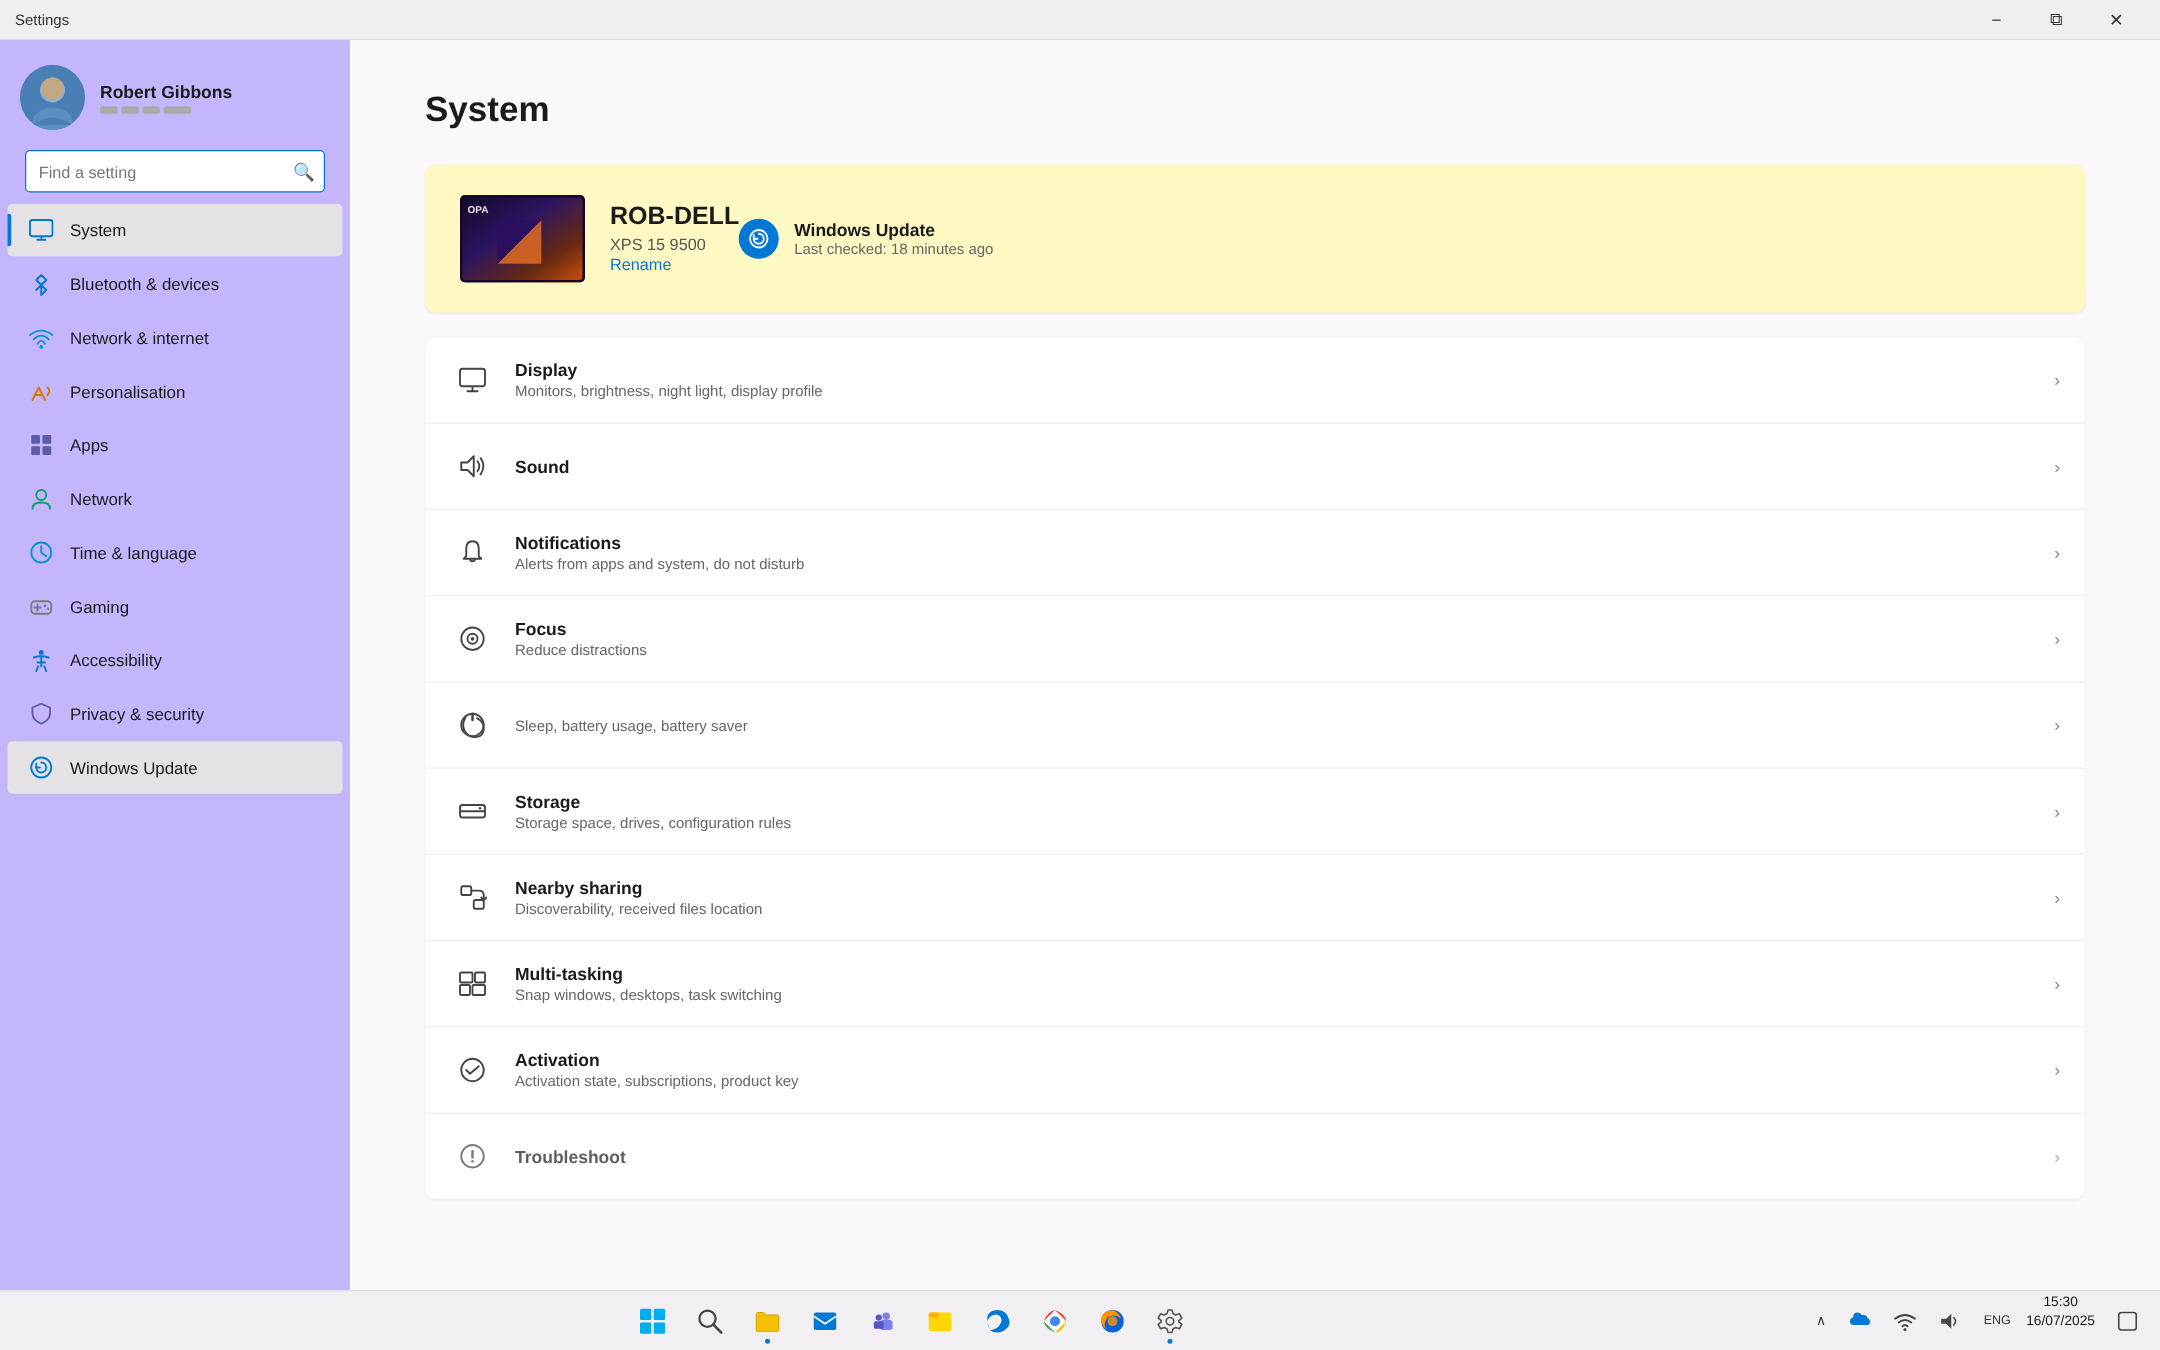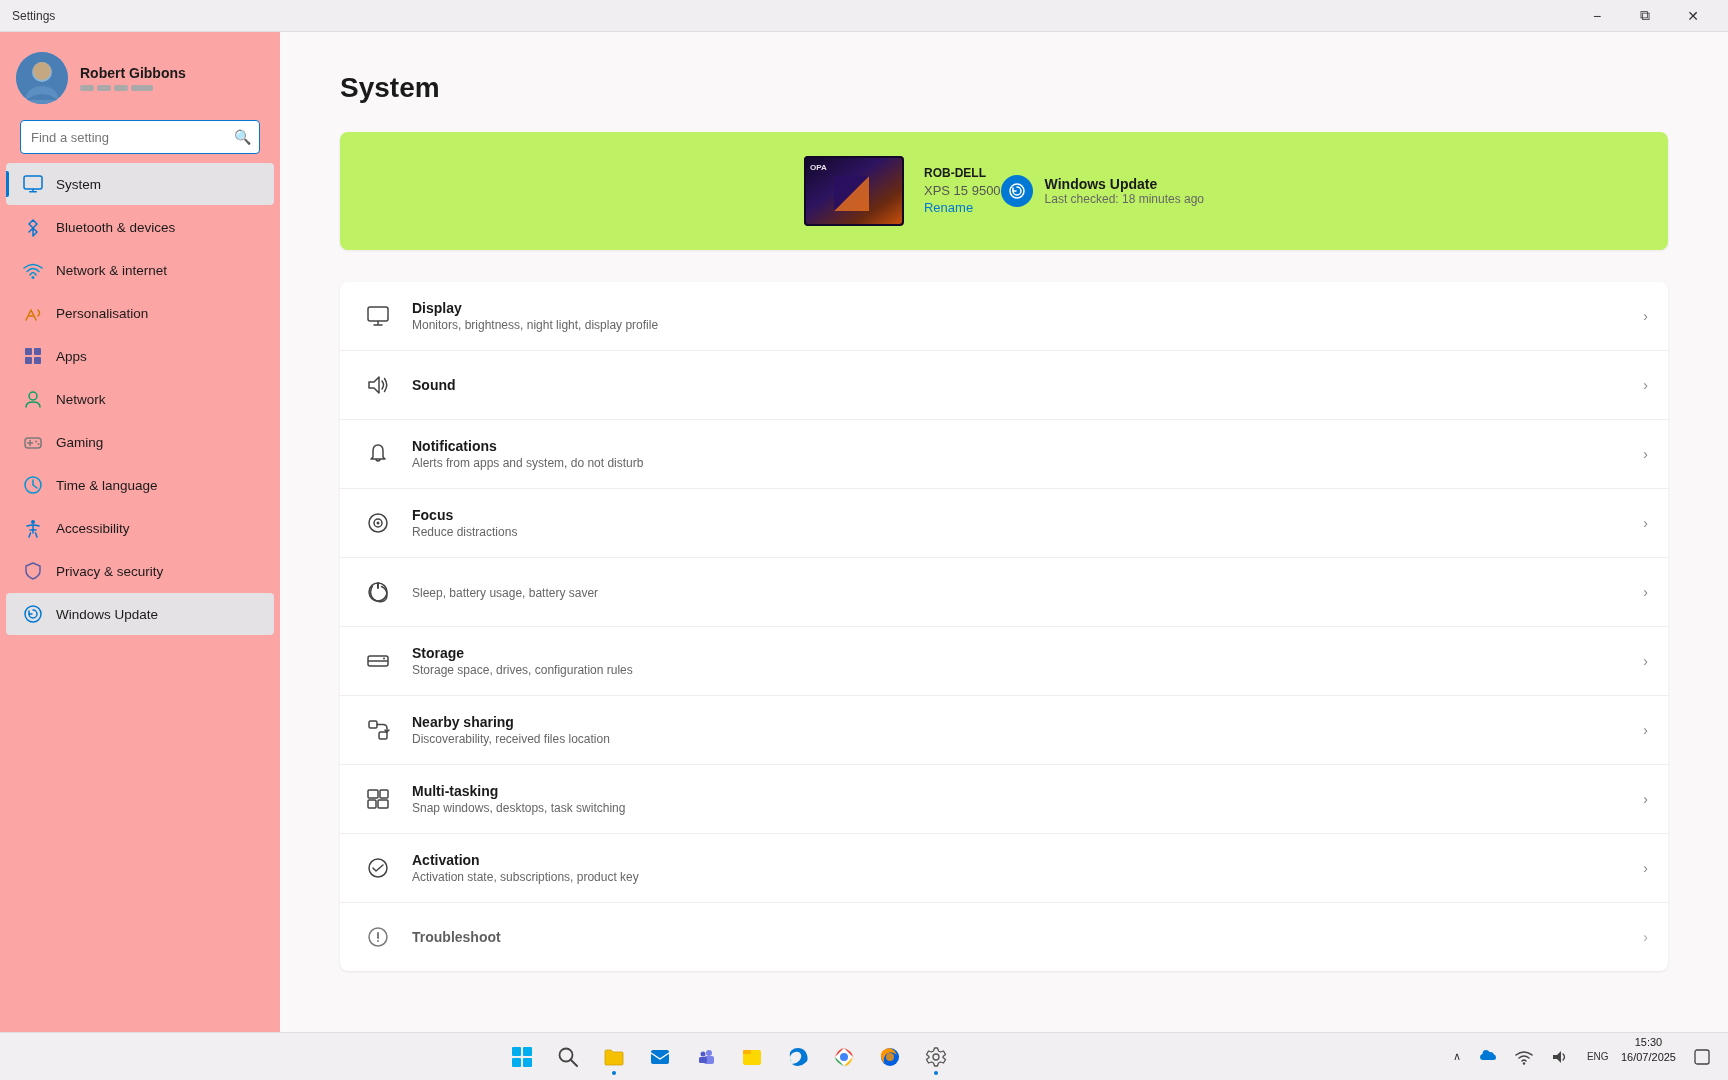--- a/index.html
+++ b/index.html
@@ -48,21 +48,21 @@
     
     .app-body {
       display: flex;
       flex: 1;
       overflow: hidden;
     }
 
     
     .sidebar {
       width: 280px;
-      background: #fca5a5;
+      background: #c4b5fd;
       display: flex;
       flex-direction: column;
       padding: 0;
       flex-shrink: 0;
       overflow-y: auto;
     }
 
     .user-section {
       padding: 20px 16px 16px;
       display: flex;
@@ -189,47 +189,47 @@
 
     .page-title {
       font-size: 28px;
       font-weight: 600;
       color: #1a1a1a;
       margin-bottom: 28px;
     }
 
     
     .device-card {
-      background: #bef264;
+      background: #fef9c3;
       border-radius: 8px;
       padding: 24px 28px;
       display: flex;
       align-items: center;
-      justify-content: center;
-      margin-bottom: 32px;
+      justify-content: flex-start;
+      margin-bottom: 20px;
       box-shadow: 0 1px 3px rgba(0,0,0,0.08);
     }
     .device-left {
       display: flex;
       align-items: center;
       gap: 20px;
     }
     .device-image {
       width: 100px;
       height: 70px;
       border-radius: 4px;
       background: linear-gradient(135deg, #1a0a2e 0%, #3d1a6e 40%, #c8500a 100%);
       display: flex;
       align-items: center;
       justify-content: center;
       overflow: hidden;
       position: relative;
     }
     .device-info h2 {
-      font-size: 12px;
+      font-size: 20px;
       font-weight: 600;
       color: #1a1a1a;
     }
     .device-model {
       font-size: 13px;
       color: #555;
       margin-top: 3px;
     }
     .device-rename {
       color: #0078d4;
@@ -484,38 +484,38 @@
               <circle cx="10" cy="7" r="4" fill="none" stroke="#0da065" stroke-width="1.5"></circle>
               <path d="M3 18 Q3 13 10 13 Q17 13 17 18" fill="none" stroke="#0da065" stroke-width="1.5" stroke-linecap="round"></path>
             </svg>
         </span>
         <span class="nav-label">Network</span>
       </div>
 
       <div class="nav-item">
         <span class="nav-icon">
           <svg width="20" height="20" viewBox="0 0 20 20">
+              <circle cx="10" cy="10" r="8" fill="none" stroke="#0095d5" stroke-width="1.5"></circle>
+              <path d="M10 5 L10 10 L14 13" fill="none" stroke="#0095d5" stroke-width="1.5" stroke-linecap="round" stroke-linejoin="round"></path>
+            </svg>
+        </span>
+        <span class="nav-label">Time &amp; language</span>
+      </div>
+
+      <div class="nav-item">
+        <span class="nav-icon">
+          <svg width="20" height="20" viewBox="0 0 20 20">
               <rect x="2" y="6" width="16" height="10" rx="3" fill="none" stroke="#7a7a7a" stroke-width="1.5"></rect>
               <line x1="7" y1="8.5" x2="7" y2="13.5" stroke="#7a7a7a" stroke-width="1.5" stroke-linecap="round"></line>
               <line x1="4.5" y1="11" x2="9.5" y2="11" stroke="#7a7a7a" stroke-width="1.5" stroke-linecap="round"></line>
               <circle cx="13" cy="9.5" r="1" fill="#7a7a7a"></circle>
               <circle cx="15.5" cy="12" r="1" fill="#7a7a7a"></circle>
             </svg>
         </span>
         <span class="nav-label">Gaming</span>
-      </div>
-
-      <div class="nav-item">
-        <span class="nav-icon">
-          <svg width="20" height="20" viewBox="0 0 20 20">
-              <circle cx="10" cy="10" r="8" fill="none" stroke="#0095d5" stroke-width="1.5"></circle>
-              <path d="M10 5 L10 10 L14 13" fill="none" stroke="#0095d5" stroke-width="1.5" stroke-linecap="round" stroke-linejoin="round"></path>
-            </svg>
-        </span>
-        <span class="nav-label">Time &amp; language</span>
       </div>
 
       <div class="nav-item">
         <span class="nav-icon">
           <svg width="20" height="20" viewBox="0 0 20 20">
               <circle cx="10" cy="4" r="2" fill="#0078d4"></circle>
               <path d="M4 8 Q10 6 16 8 M10 8 L10 15 M7 12 L13 12" fill="none" stroke="#0078d4" stroke-width="1.5" stroke-linecap="round" stroke-linejoin="round"></path>
               <path d="M7.5 15 L6 19 M12.5 15 L14 19" fill="none" stroke="#0078d4" stroke-width="1.5" stroke-linecap="round"></path>
             </svg>
         </span>

